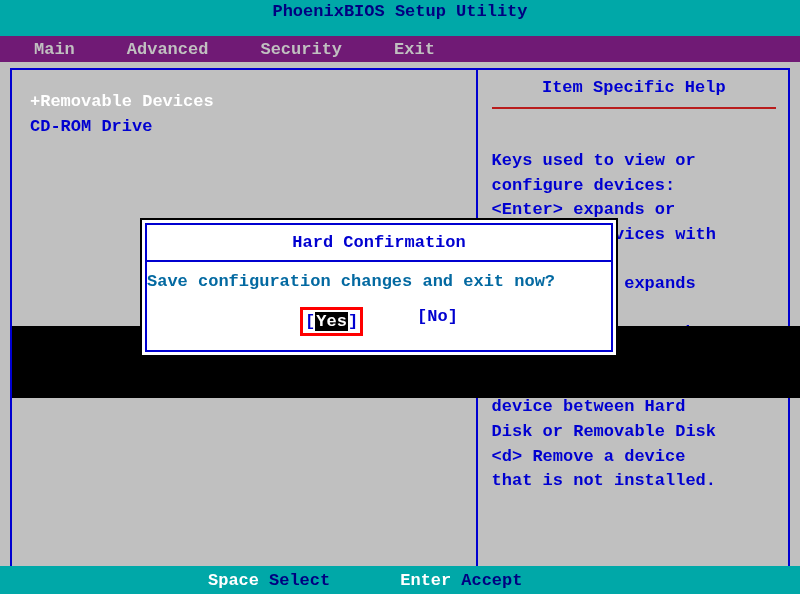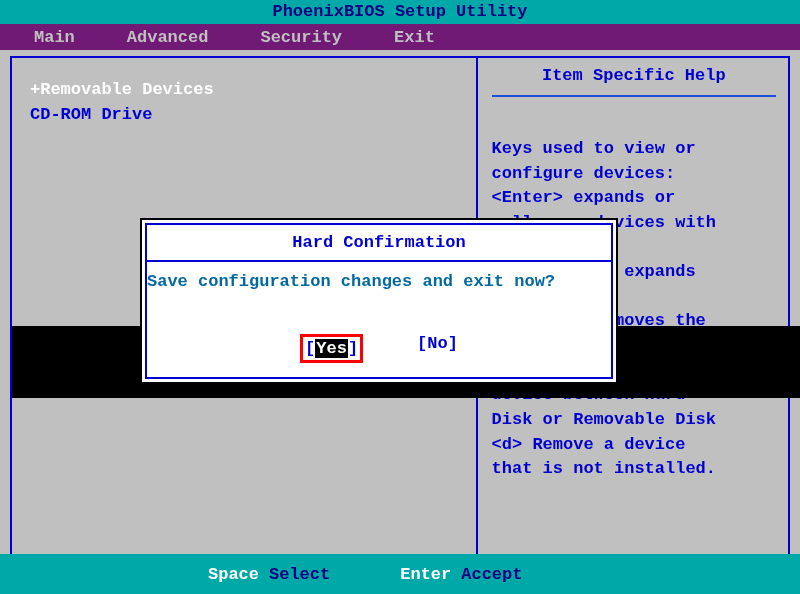--- a/index.html
+++ b/index.html
@@ -12,21 +12,21 @@
       font-size: 17px;
       position: relative;
       overflow: hidden;
     }
     .title-bar {
       background: #00a8a8;
       color: #000080;
       text-align: center;
       padding: 3px 0;
       font-weight: bold;
-      height: 24px;
+      height: 36px;
       line-height: 18px;
     }
     .menu-bar {
       background: #701a75;
       color: #ffffff;
       display: flex;
       height: 26px;
       align-items: center;
       padding: 0 8px;
     }
@@ -64,21 +64,21 @@
       line-height: 1.45;
       white-space: nowrap;
     }
     .boot-item.selected {
       color: #ffffff;
     }
     .help-title {
       color: #0000d0;
       text-align: center;
       padding-bottom: 10px;
-      border-bottom: 2px solid #1d4ed8;
+      border-bottom: 2px solid #b91c1c;
       margin-bottom: 40px;
     }
     .help-text {
       color: #0000d0;
       line-height: 1.45;
       white-space: pre-wrap;
     }
     .dark-band {
       position: absolute;
       left: 12px;
@@ -109,21 +109,20 @@
     }
     .dialog-msg {
       color: #0369a1;
       padding: 10px 0 14px 0;
     }
     .dialog-buttons {
       display: flex;
       justify-content: center;
       gap: 54px;
       padding: 2px 0 14px 0;
-      margin-top: 27px;
     }
     .dlg-btn {
       color: #0000d0;
     }
     .dlg-btn.selected {
       border: 3px solid #ff0000;
       padding: 2px 2px;
       display: inline-block;
     }
     .dlg-btn.selected .yn-core {
@@ -131,21 +130,21 @@
       color: #ffffff;
       padding: 0 1px;
     }
     .dlg-btn .bracket { color: #0000d0; }
     .footer-bar {
       position: absolute;
       bottom: 0;
       left: 0;
       right: 0;
       background: #00a8a8;
-      height: 40px;
+      height: 28px;
       display: flex;
       align-items: center;
       padding: 0 8px;
     }
     .footer-key { color: #ffffff; margin-left: 200px; margin-right: 10px; }
     .footer-lbl { color: #000080; margin-right: 70px; }
   </style>
 </head>
 <body>
 

